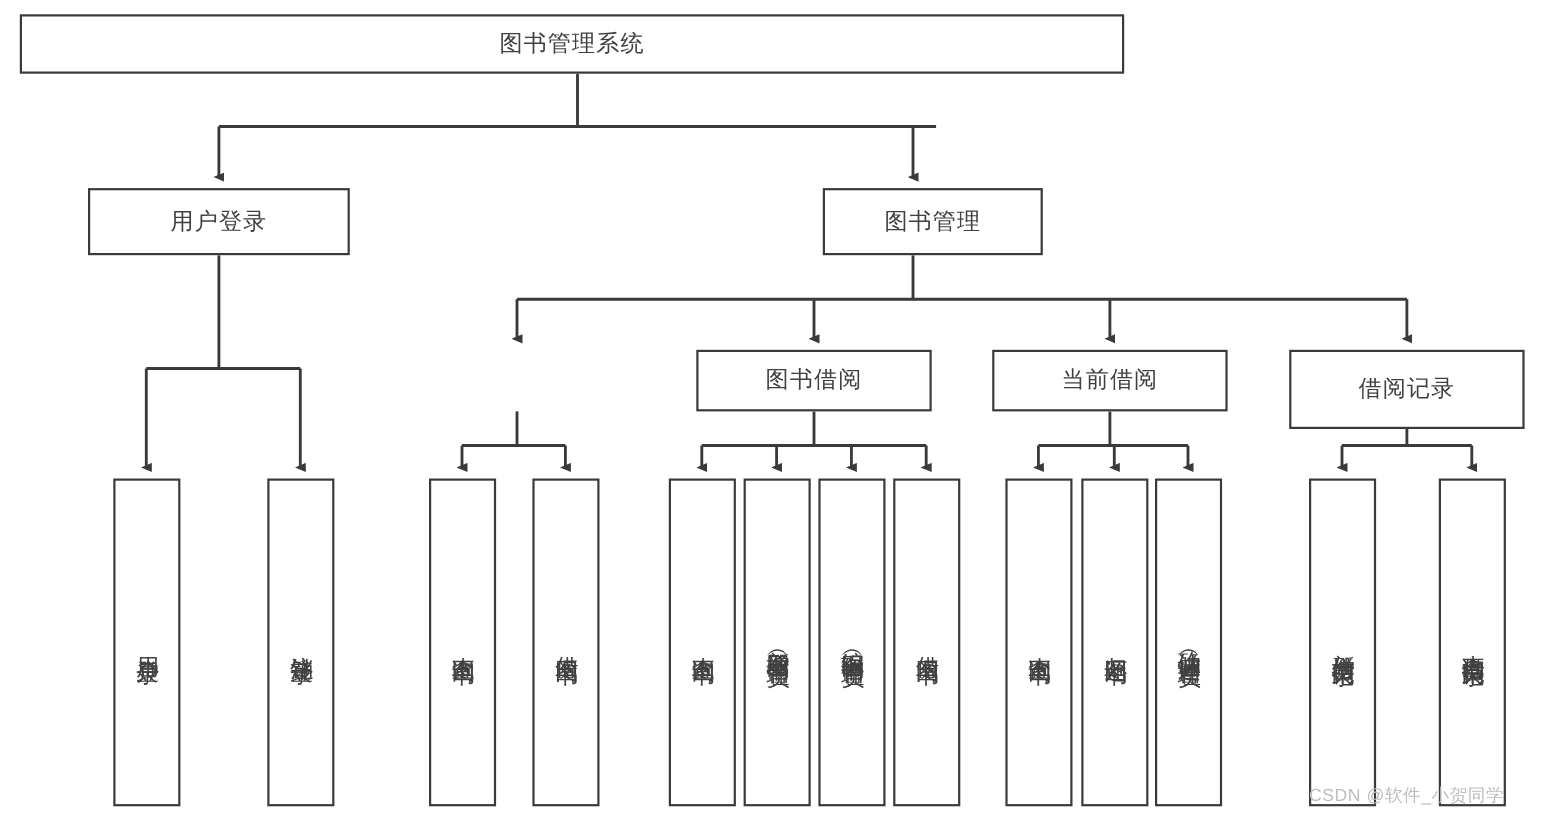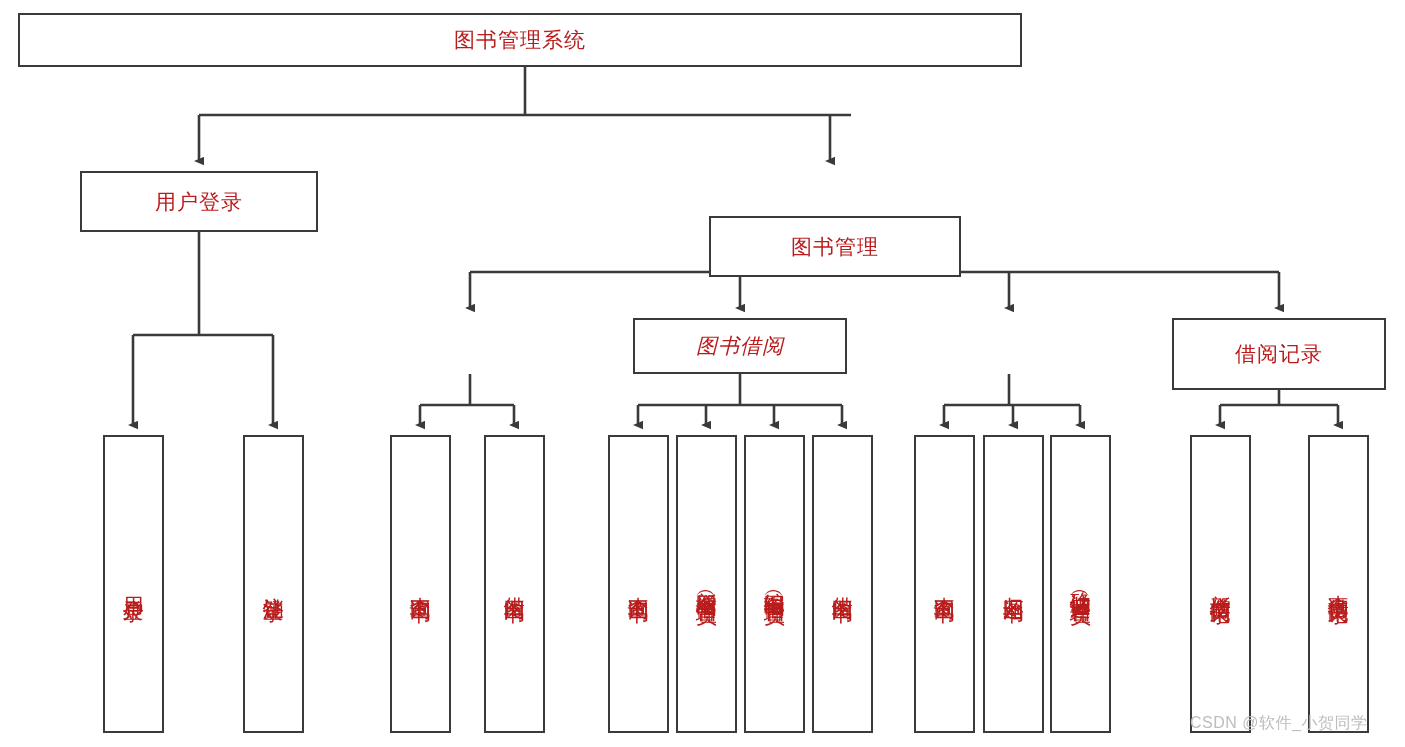--- a/index.html
+++ b/index.html
@@ -9,21 +9,21 @@
     overflow:hidden;position:relative;
   }
   #diagram-root{position:relative;width:1405px;height:747px;background:#fff;}
   svg#connectors{position:absolute;left:0;top:0;width:1405px;height:747px;}
   .node{
     position:absolute;
     background:#ffffff;
     border:2px solid #3a3a3a;
     box-sizing:border-box;
     display:flex;align-items:center;justify-content:center;
-    color:#b91c1c;
+    color:#404040;
   }
   .node.horiz{font-size:21px;line-height:1.2;letter-spacing:1px;}
   .node.vert{
     writing-mode:vertical-rl;
     text-orientation:upright;
     font-size:21px;
     line-height:1.12;
     letter-spacing:2px;
     padding:6px 0;
   }
@@ -88,23 +88,24 @@
       <path d="M1279,374 L1279,405"></path>
       <path d="M1220,405 L1338,405"></path>
       <path d="M1220,405 L1220,425" marker-end="url(#arrow)"></path>
       <path d="M1338,405 L1338,425" marker-end="url(#arrow)"></path>
     </g>
   </svg>
 
   <div class="node horiz" style="left: 18px; top: 13px; width: 1004px; height: 54px;">图书管理系统</div>
 
   <div class="node horiz" style="left: 80px; top: 171px; width: 238px; height: 61px;">用户登录</div>
-  <div class="node horiz" style="left: 709px; top: 171px; width: 252px; height: 61px; margin-top: 45px;">图书管理</div>
+  <div class="node horiz" style="left: 748px; top: 171px; width: 200px; height: 61px;">图书管理</div>
 
-  <div class="node horiz" style="left: 633px; top: 318px; width: 214px; height: 56px; font-style: italic;">图书借阅</div>
+  <div class="node horiz" style="left: 633px; top: 318px; width: 214px; height: 56px;">图书借阅</div>
+  <div class="node horiz" style="left: 902px; top: 318px; width: 214px; height: 56px;">当前借阅</div>
   <div class="node horiz" style="left: 1172px; top: 318px; width: 214px; height: 72px;">借阅记录</div>
 
   <div class="node vert" style="left: 103px; top: 435px; width: 61px; height: 298px;">用户登录</div>
   <div class="node vert" style="left: 243px; top: 435px; width: 61px; height: 298px;">注销登录</div>
   <div class="node vert" style="left: 390px; top: 435px; width: 61px; height: 298px;">查询图书</div>
   <div class="node vert" style="left: 484px; top: 435px; width: 61px; height: 298px;">借阅图书</div>
   <div class="node vert" style="left: 608px; top: 435px; width: 61px; height: 298px;">查询图书</div>
   <div class="node vert" style="left: 676px; top: 435px; width: 61px; height: 298px;">新增图书（管理员）</div>
   <div class="node vert" style="left: 744px; top: 435px; width: 61px; height: 298px;">编辑图书（管理员）</div>
   <div class="node vert" style="left: 812px; top: 435px; width: 61px; height: 298px;">借阅图书</div>

